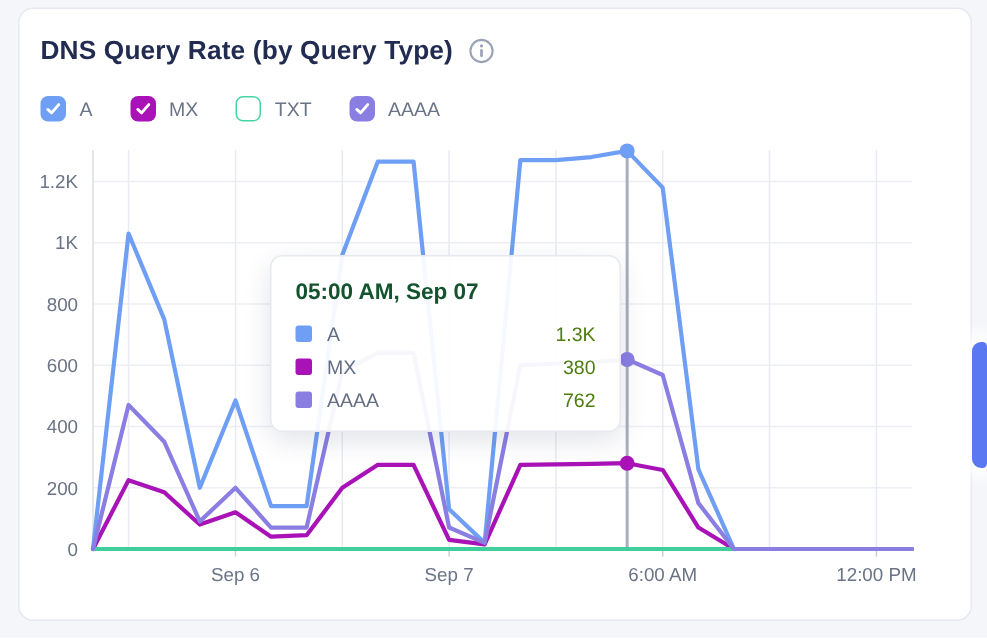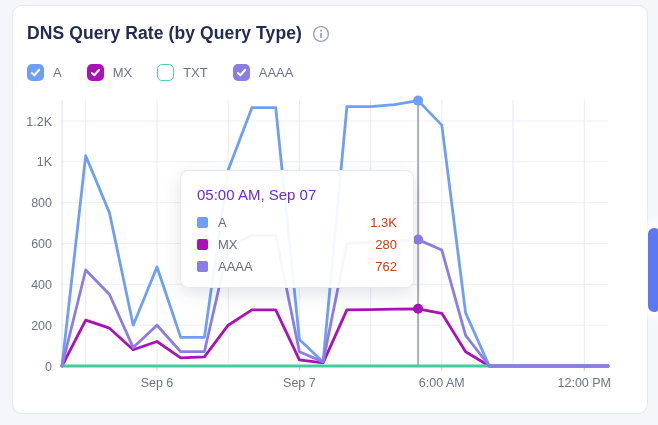--- a/index.html
+++ b/index.html
@@ -58,31 +58,31 @@
     left: 180px; top: 170px;
     width: 234px; height: 118px;
     background: rgba(255,255,255,0.93);
     border: 1px solid rgba(228,231,240,0.9);
     border-radius: 8px;
     box-shadow: 0 6px 18px rgba(40,50,90,0.13);
     padding: 15px 16px 12px 16px;
   }
   .tooltip-title {
     font-size: 15px;
-    font-weight: 400;
-    color: #6d28d9;
+    font-weight: 700;
+    color: #14532d;
     margin-bottom: 12px;
   }
   .tooltip-row {
     display: flex; align-items: center;
     margin-bottom: 7px;
   }
   .tooltip-swatch { width: 11px; height: 11px; border-radius: 2px; flex: none; }
   .tooltip-label { flex: 1; margin-left: 10px; font-size: 13px; color: #646E82; }
-  .tooltip-value { font-size: 13px; font-weight: 500; color: #c2410c; }
+  .tooltip-value { font-size: 13px; font-weight: 500; color: #4d7c0f; }
 
   .scroll-thumb {
     position: absolute;
     left: 648px; top: 228px;
     width: 10px; height: 84px;
     background: #5B78F3;
     border-radius: 6px 3px 3px 6px;
     box-shadow: 0 0 10px 7px rgba(255,255,255,0.95);
     cursor: grab;
   }
@@ -190,21 +190,21 @@
 
     <div class="tooltip-row">
       <span class="tooltip-swatch" style="background-color: rgb(111, 159, 244);"></span>
       <span class="tooltip-label">A</span>
       <span class="tooltip-value">1.3K</span>
     </div>
 
     <div class="tooltip-row">
       <span class="tooltip-swatch" style="background-color: rgb(168, 18, 182);"></span>
       <span class="tooltip-label">MX</span>
-      <span class="tooltip-value">280</span>
+      <span class="tooltip-value">380</span>
     </div>
 
     <div class="tooltip-row">
       <span class="tooltip-swatch" style="background-color: rgb(138, 126, 227);"></span>
       <span class="tooltip-label">AAAA</span>
       <span class="tooltip-value">762</span>
     </div>
   </div>
 
   <div class="scroll-thumb"></div>

